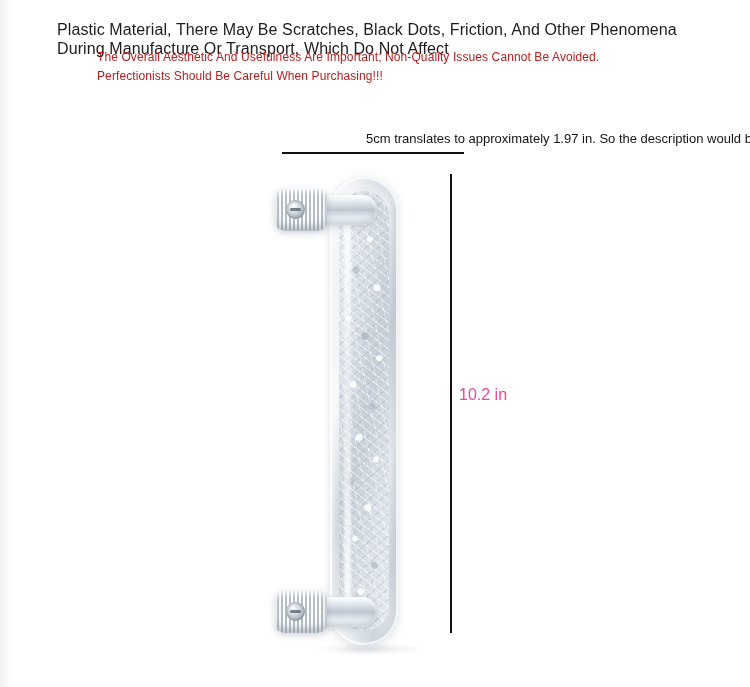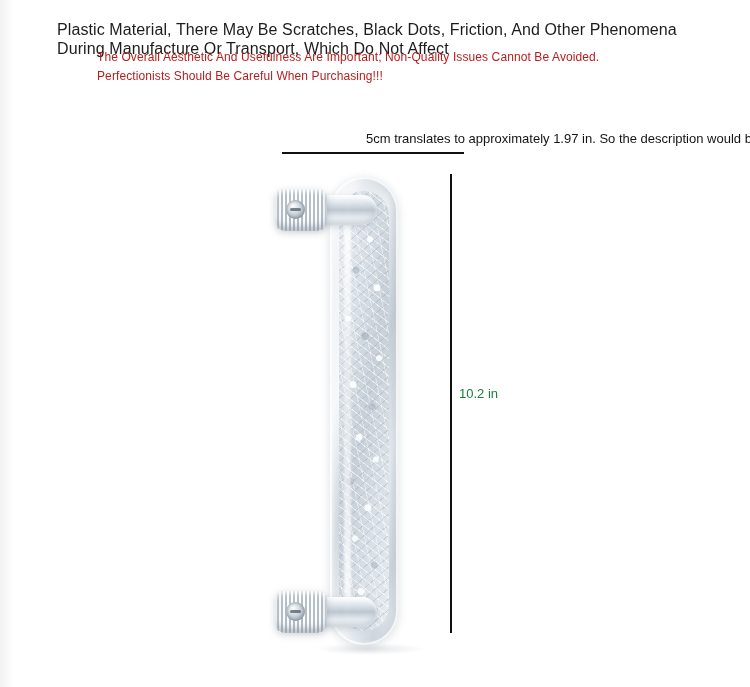--- a/index.html
+++ b/index.html
@@ -63,22 +63,22 @@
     left: 450px;
     top: 174px;
     width: 2px;
     height: 459px;
     background: #111;
   }
   .height-label {
     position: absolute;
     left: 459px;
     top: 386px;
-    font-size: 13px;
-    color: #15803d;
+    font-size: 16px;
+    color: #ec4899;
     white-space: nowrap;
   }
 
   
   .photo {
     position: absolute;
     left: 255px;
     top: 165px;
     width: 200px;
     height: 490px;

